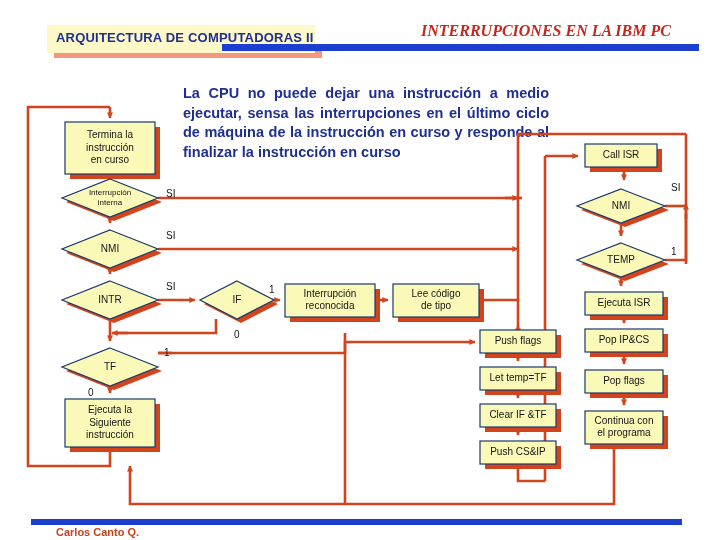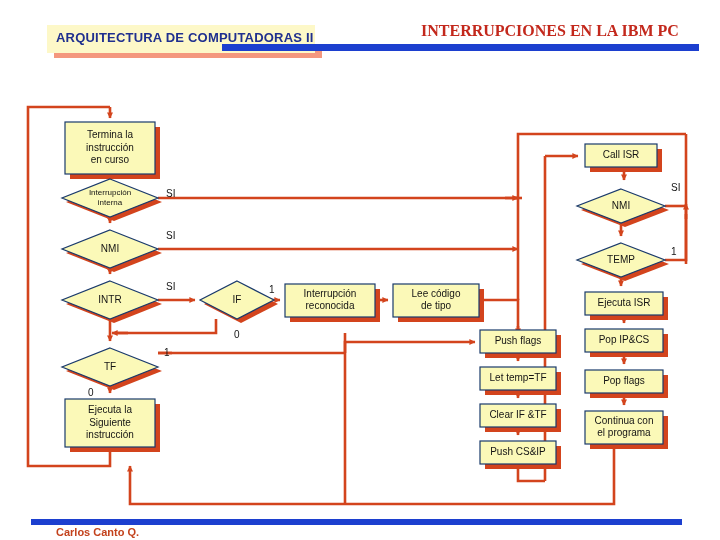--- a/index.html
+++ b/index.html
@@ -26,21 +26,21 @@
     color:#1f2f8f;font-weight:bold;font-size:13px;letter-spacing:.2px;
     white-space:nowrap;
   }
   .blue-bar-top{
     position:absolute;left:222px;top:40px;width:477px;height:7px;
     background:#1c3fcf;
   }
   .subject-text{
     position:absolute;left:421px;top:18px;width:290px;
     color:#c3281c;font-family:"Liberation Serif", serif;
-    font-weight:bold;font-size:16px;
+    font-style:italic;font-weight:bold;font-size:16px;
     white-space:nowrap;text-align:left;
   }
 
   
   .para{
     position:absolute;left:183px;top:80px;width:366px;
     color:#1f2f8f;font-weight:bold;font-size:14.5px;
     line-height:19.5px;text-align:justify;
   }
 
@@ -72,20 +72,21 @@
 <body>
 
 <div id="stage">
 
   <div class="title-shadow"></div>
   <div class="title-band"></div>
   <div class="blue-bar-top"></div>
   <div class="title-text">ARQUITECTURA DE COMPUTADORAS II</div>
   <div class="subject-text">INTERRUPCIONES EN LA IBM PC</div>
 
+  <div class="para">La CPU no puede dejar una instrucción a medio ejecutar, sensa las interrupciones en el último ciclo de máquina de la instrucción en curso    y responde    al finalizar la instrucción en curso</div>
 
   <svg id="flow" viewBox="0 0 720 540">
     <defs>
       <marker id="ah" markerWidth="7" markerHeight="7" refX="5.6" refY="3" orient="auto" markerUnits="userSpaceOnUse">
         <path d="M0,0 L6,3 L0,6 z" fill="#d3441d"></path>
       </marker>
     </defs>
 
     <g id="connectors" fill="none" stroke="#d3441d" stroke-width="2.6">
 

